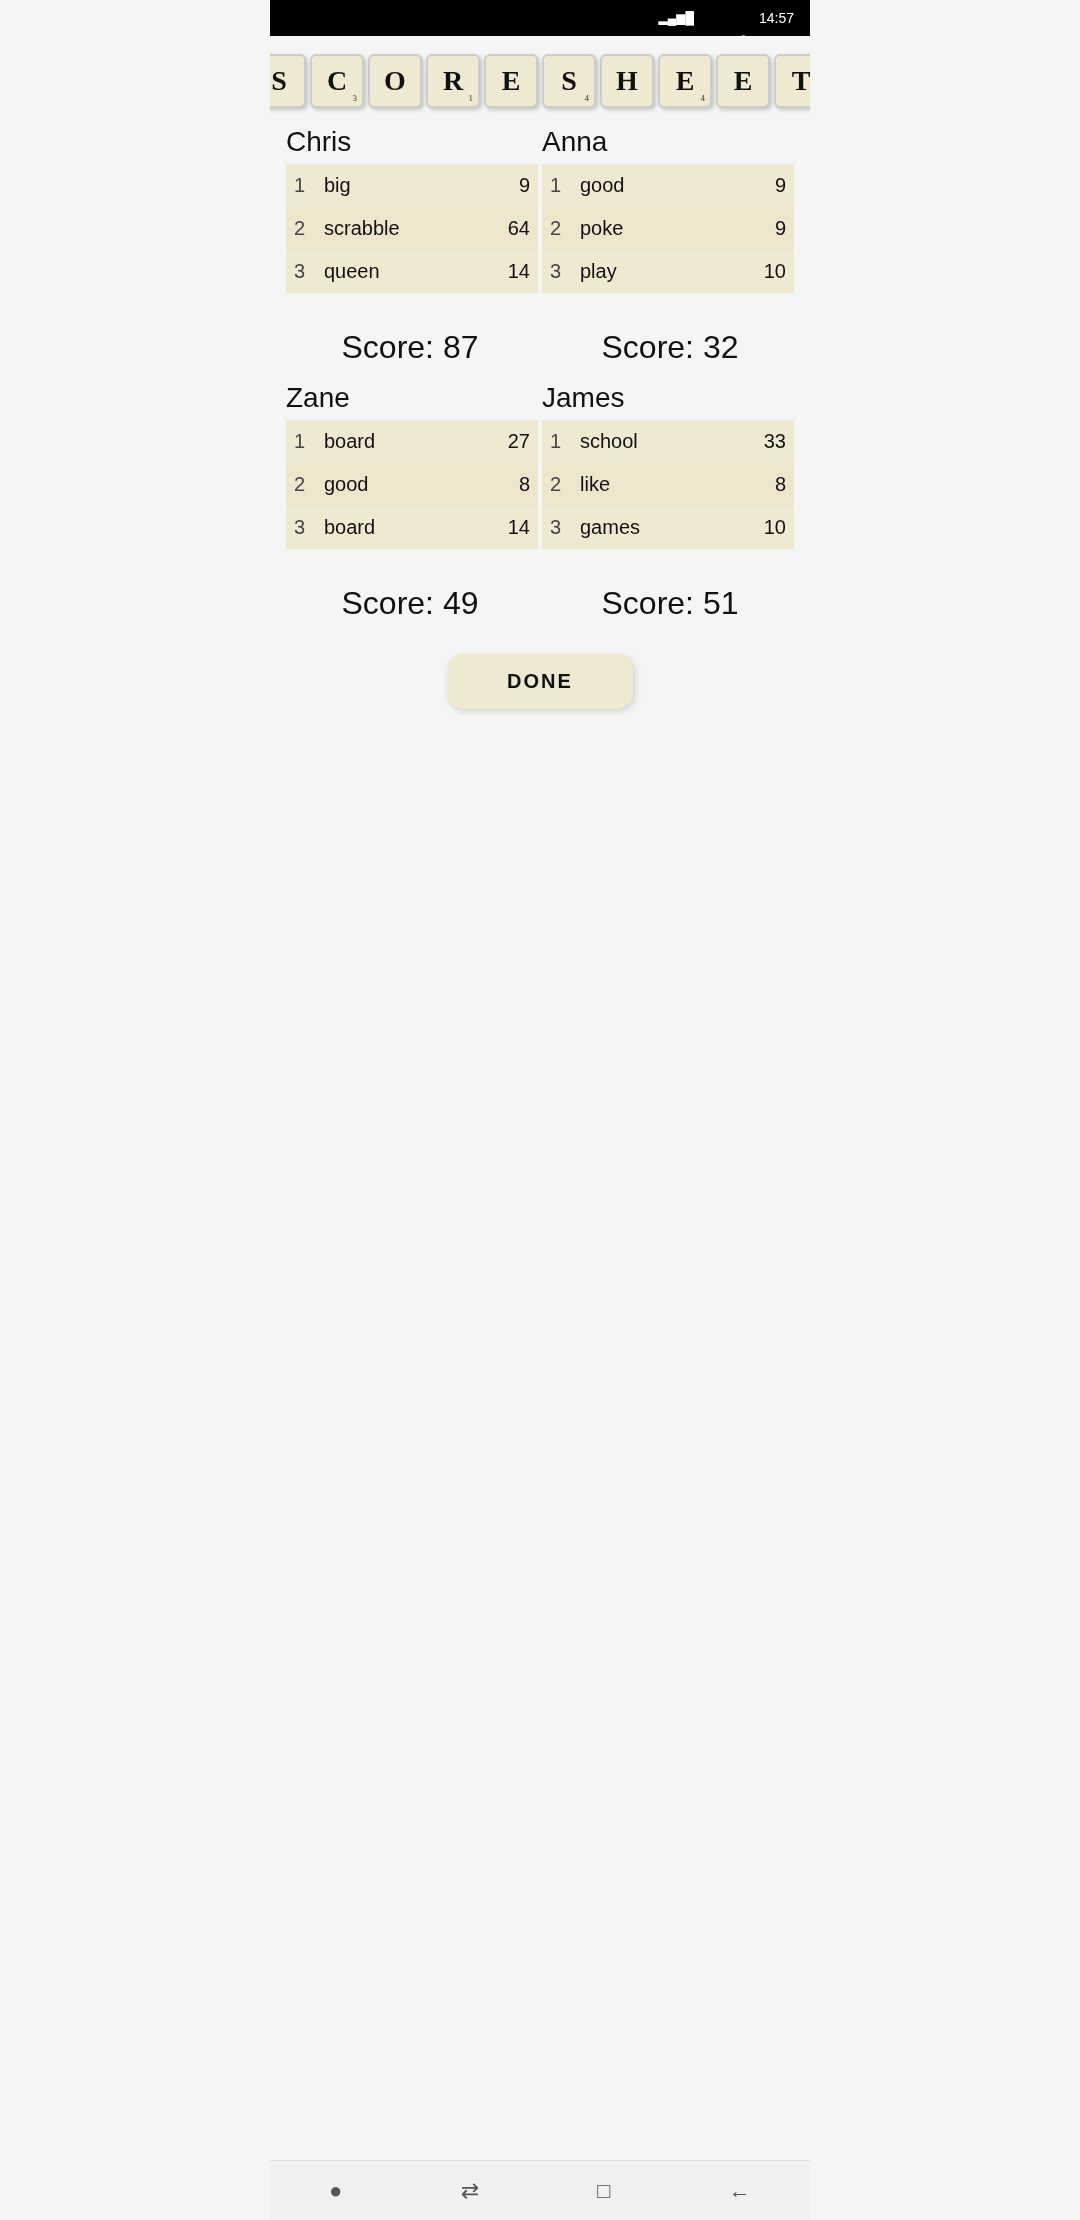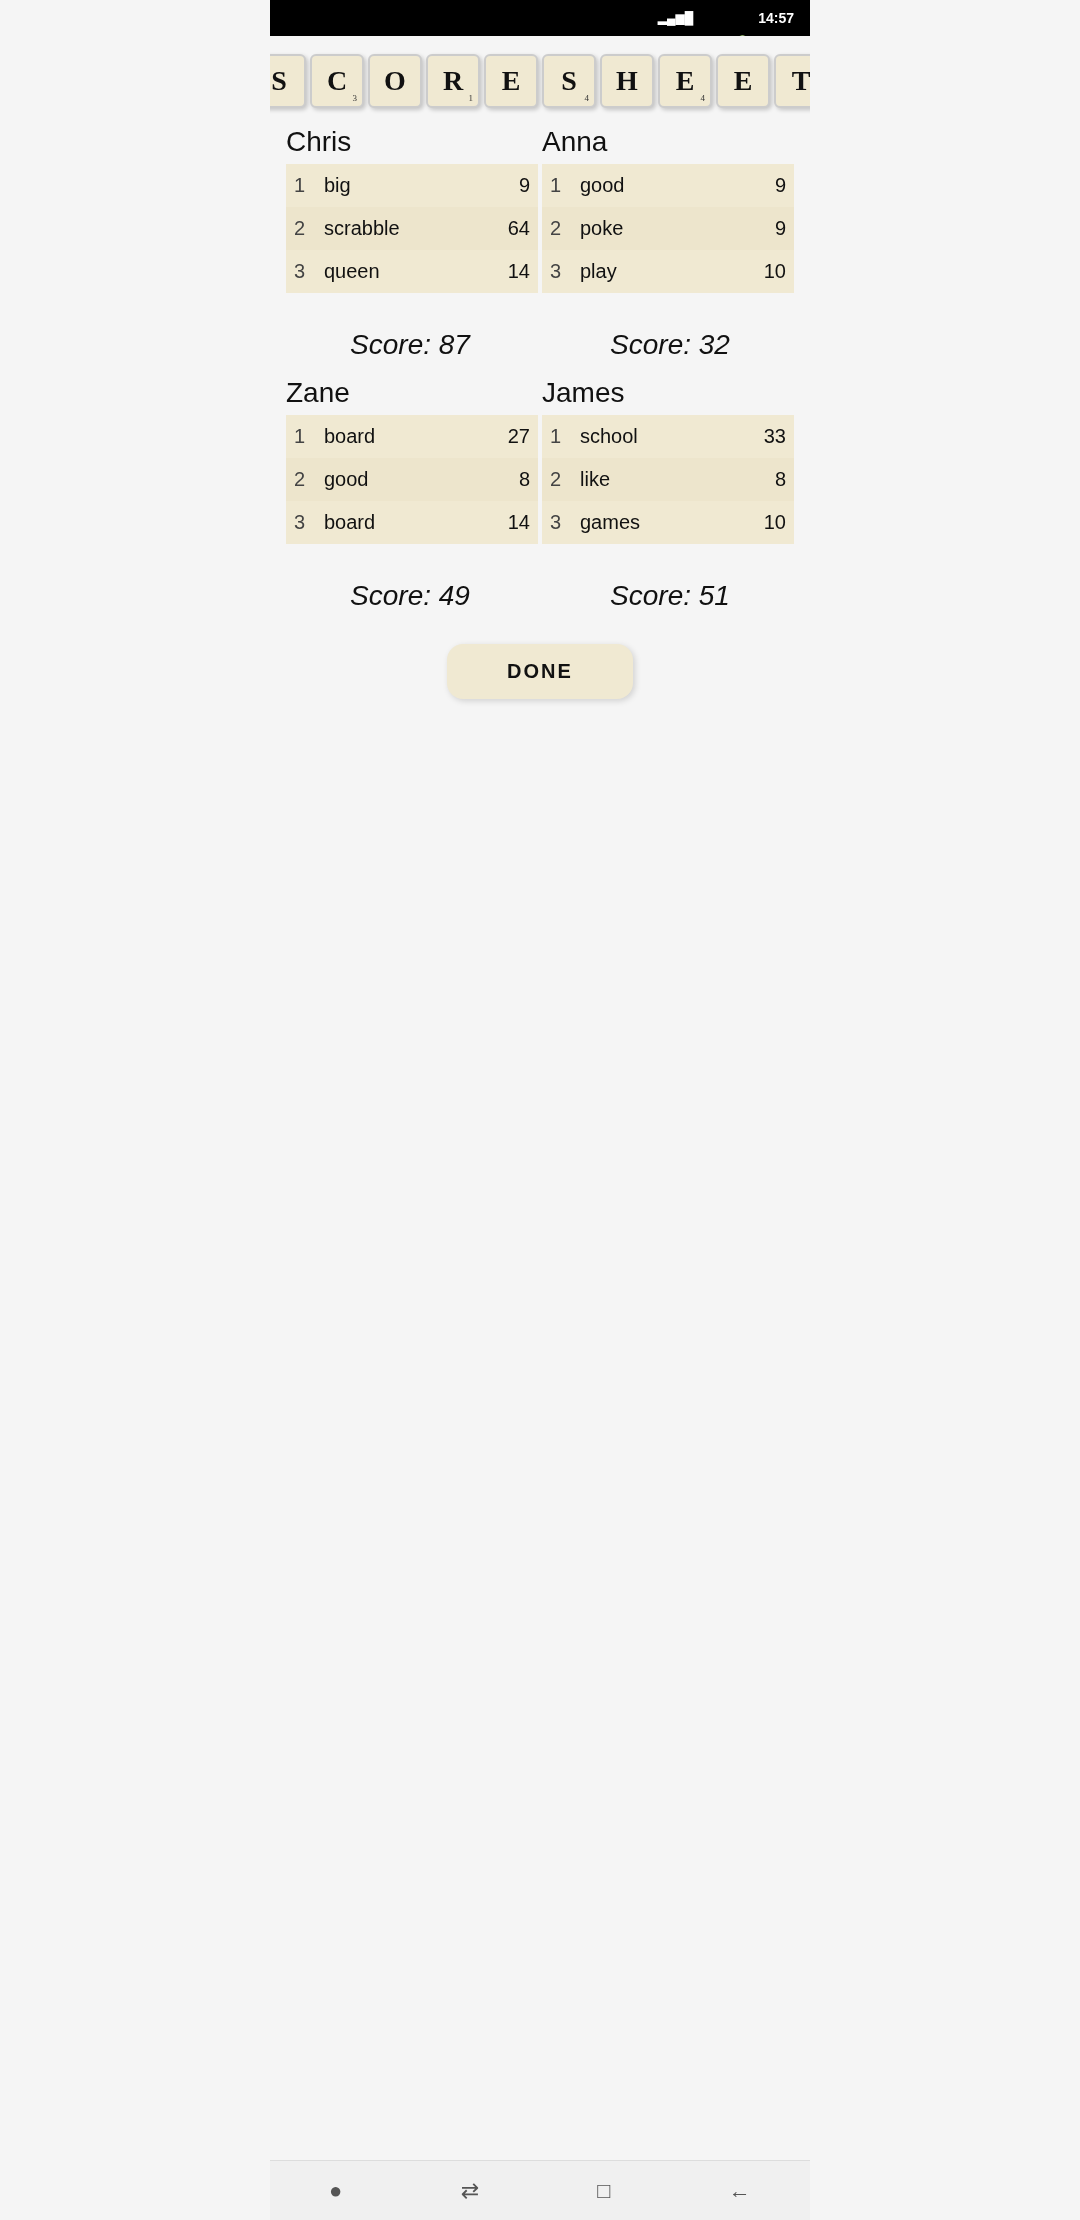--- a/index.html
+++ b/index.html
@@ -23,21 +23,21 @@
       justify-content: flex-end;
       align-items: center;
       padding: 6px 16px;
       font-size: 13px;
       gap: 8px;
       height: 36px;
     }
 
     .status-bar .signal { font-size: 12px; }
     .status-bar .battery { font-size: 12px; margin-top: 48px; }
-    .status-bar .time { font-size: 14px; font-weight: 700; }
+    .status-bar .time { font-size: 14px; font-weight: 400; }
 
     .title-area {
       background: #f5f5f5;
       display: flex;
       justify-content: center;
       padding: 18px 12px 10px;
     }
 
     .tile-title {
       display: flex;
@@ -122,25 +122,24 @@
 
     .score-table td.score-col {
       text-align: right;
       width: 40px;
     }
 
     .score-row {
       display: flex;
       justify-content: center;
       align-items: center;
-      font-size: 28px;
+      font-size: 32px;
       font-weight: 400;
       padding: 28px 0 16px;
       color: #111;
-      font-style: italic;
     }
 
     .scores-row {
       display: grid;
       grid-template-columns: 1fr 1fr;
       gap: 0 12px;
     }
 
     .done-area {
       display: flex;

